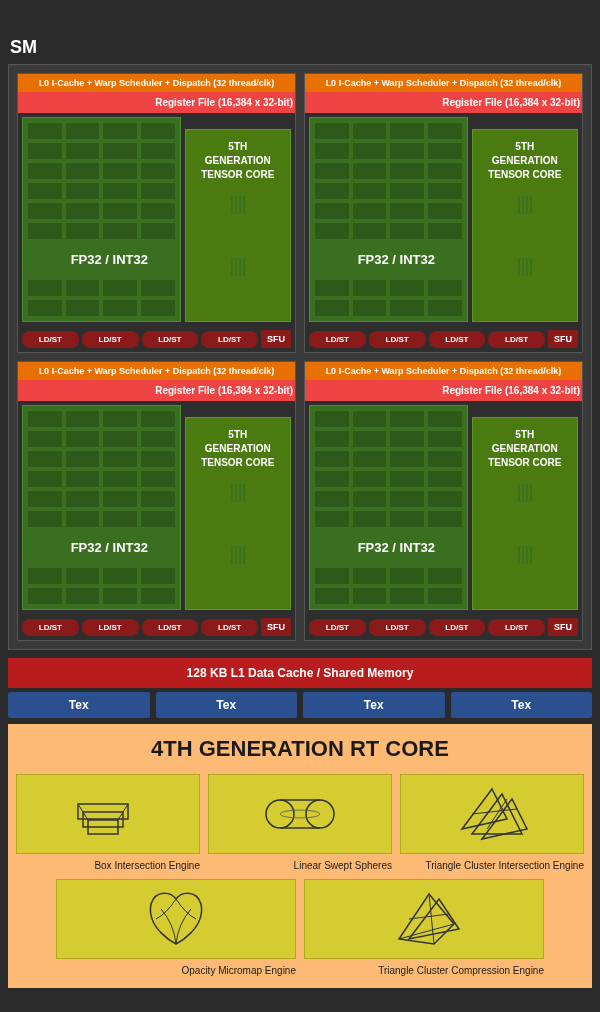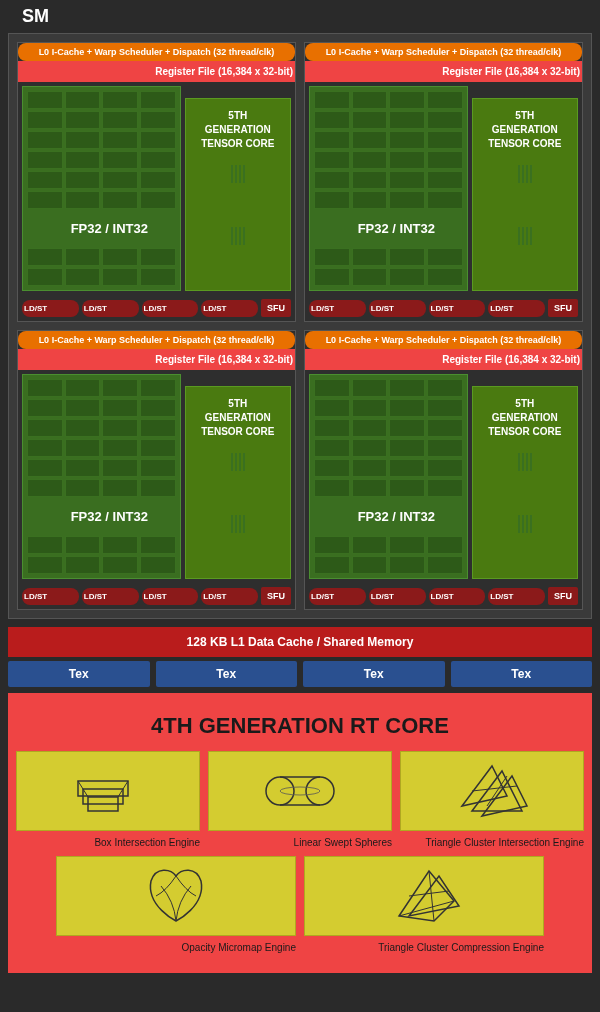--- a/index.html
+++ b/index.html
@@ -6,22 +6,23 @@
     body {
       width: 600px;
       min-height: 1012px;
       background: #2a2a2a;
       font-family: Arial, sans-serif;
       color: white;
     }
     .sm-label {
       font-size: 18px;
       font-weight: bold;
-      padding: 6px 22px;
-      color: white;
+      padding: 6px 10px;
+      color: white;
+      margin-top: 31px;
     }
     .outer-container {
       background: #3a3a3a;
       margin: 0 8px 0 8px;
       padding: 8px;
       border: 1px solid #555;
     }
     .quadrant-grid {
       display: grid;
       grid-template-columns: 1fr 1fr;
@@ -32,21 +33,20 @@
       border: 1px solid #555;
       padding: 0;
     }
     .l0-cache-bar {
       background: #e87000;
       color: white;
       font-size: 9px;
       text-align: center;
       padding: 4px 2px;
       font-weight: bold;
-      border-radius: 8px;
     }
     .register-file-bar {
       background: #ef4444;
       color: white;
       font-size: 10px;
       text-align: right;
       padding: 5px 2px;
       font-weight: bold;
     }
     .core-area {
@@ -106,21 +106,21 @@
       gap: 3px;
       padding: 4px;
       background: #2e2e2e;
       align-items: center;
     }
     .ldst-unit {
       background: #8b1a1a;
       color: white;
       font-size: 8px;
       font-weight: bold;
-      text-align: left;
+      text-align: center;
       padding: 4px 2px;
       flex: 1;
       border-radius: 8px;
     }
     .sfu-unit {
       background: #8b1a1a;
       color: white;
       font-size: 9px;
       font-weight: bold;
       text-align: center;
@@ -145,23 +145,23 @@
       background: #2a5090;
       color: white;
       font-size: 12px;
       font-weight: bold;
       text-align: center;
       padding: 6px;
       flex: 1;
       border-radius: 2px;
     }
     .rt-core-section {
-      background: #ef4444;
+      background: #fdba74;
       margin: 0 8px 8px 8px;
-      padding: 20px 8px;
+      padding: 12px 8px;
     }
     .rt-core-title {
       color: #1a1a1a;
       font-size: 22px;
       font-weight: bold;
       text-align: center;
       margin-bottom: 12px;
     }
     .rt-icons-grid {
       display: grid;

